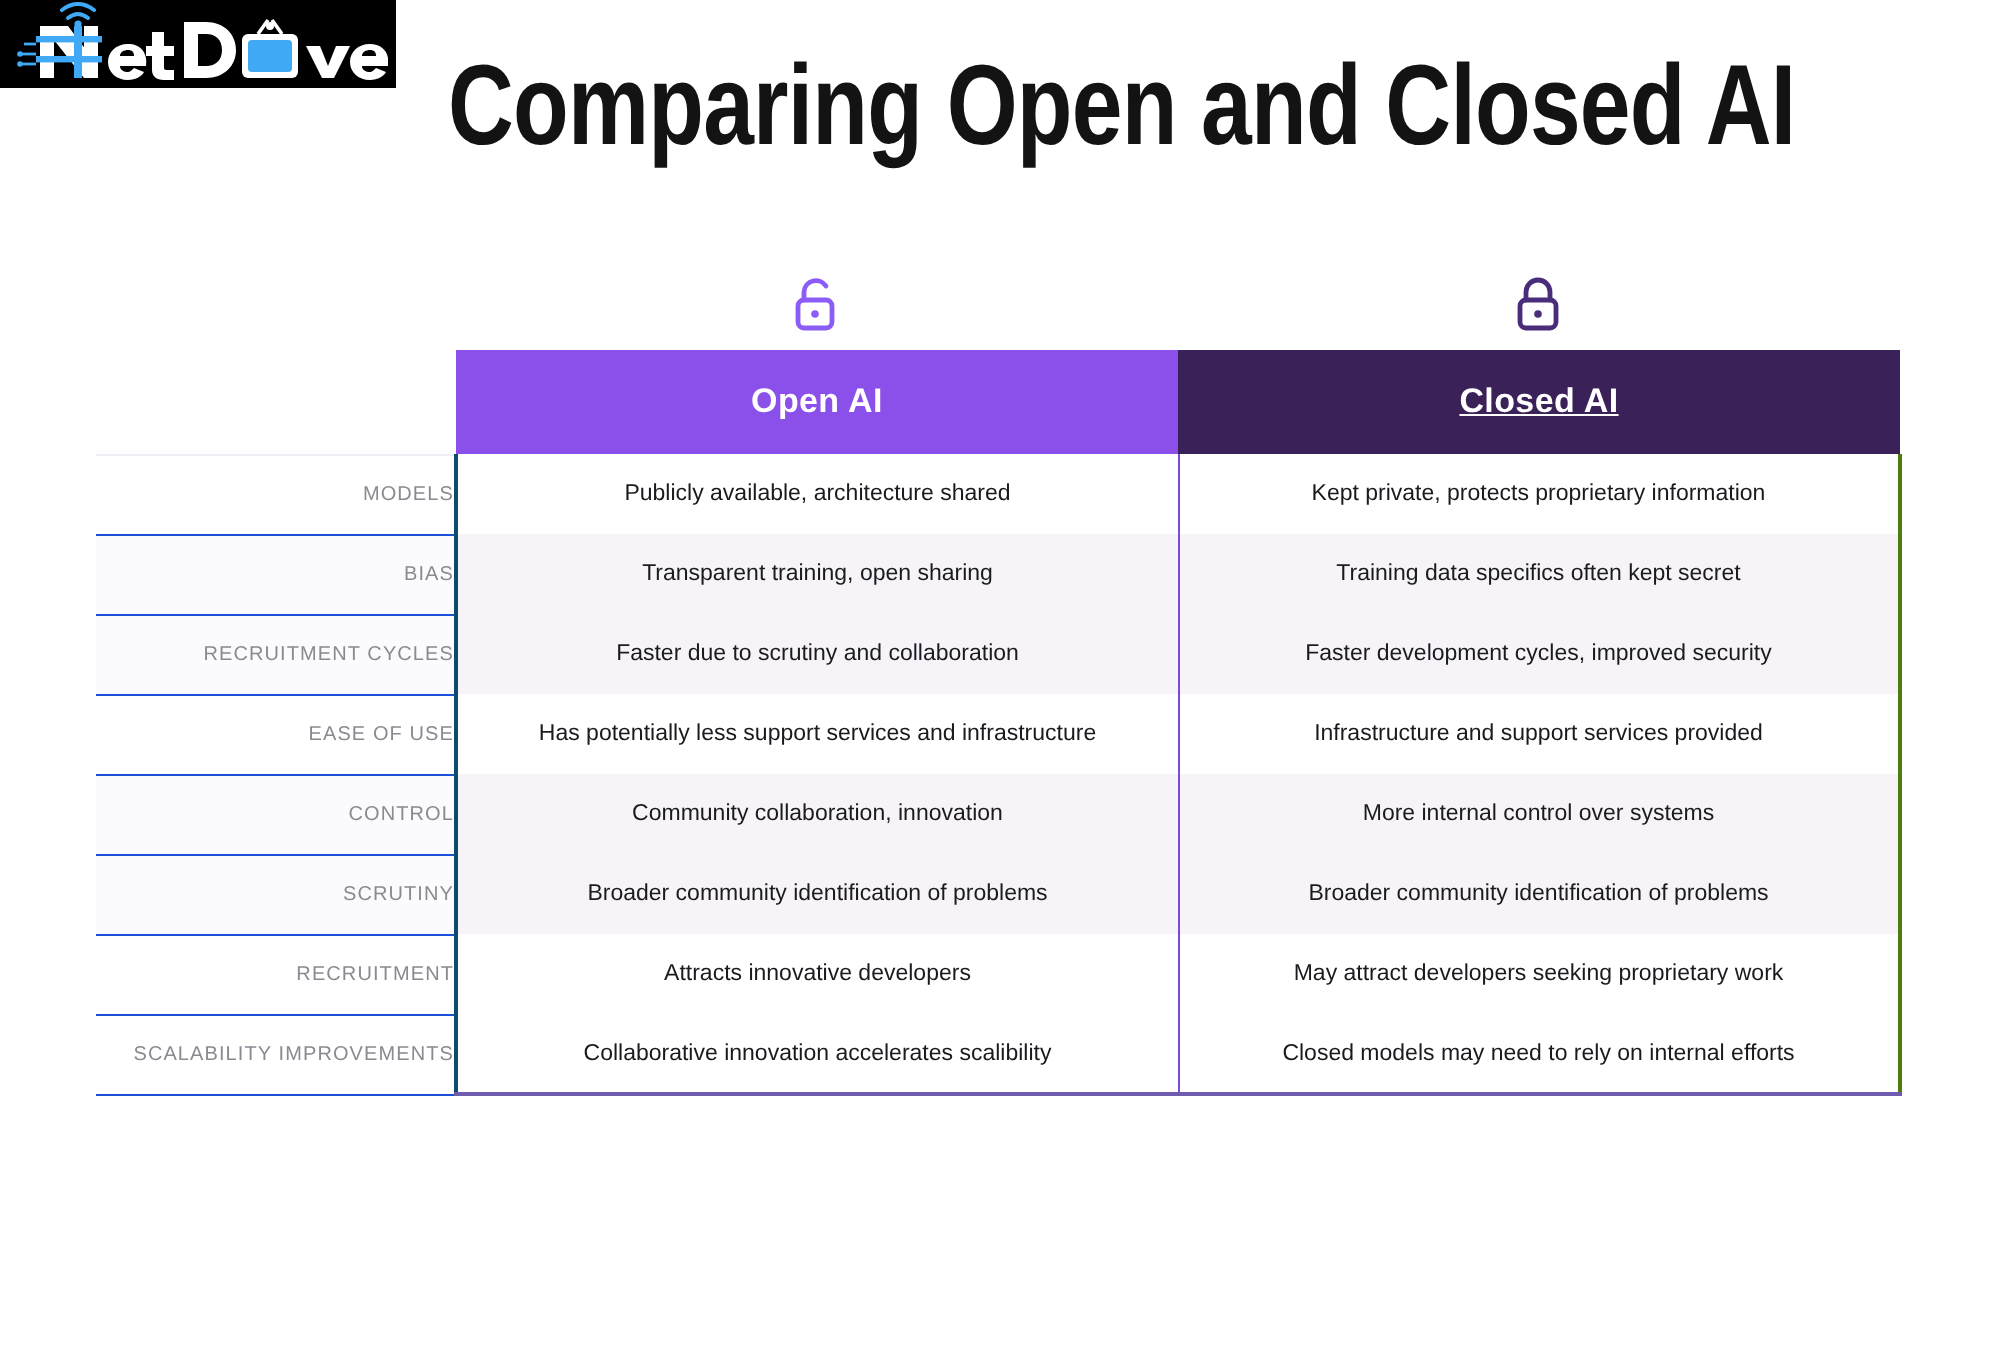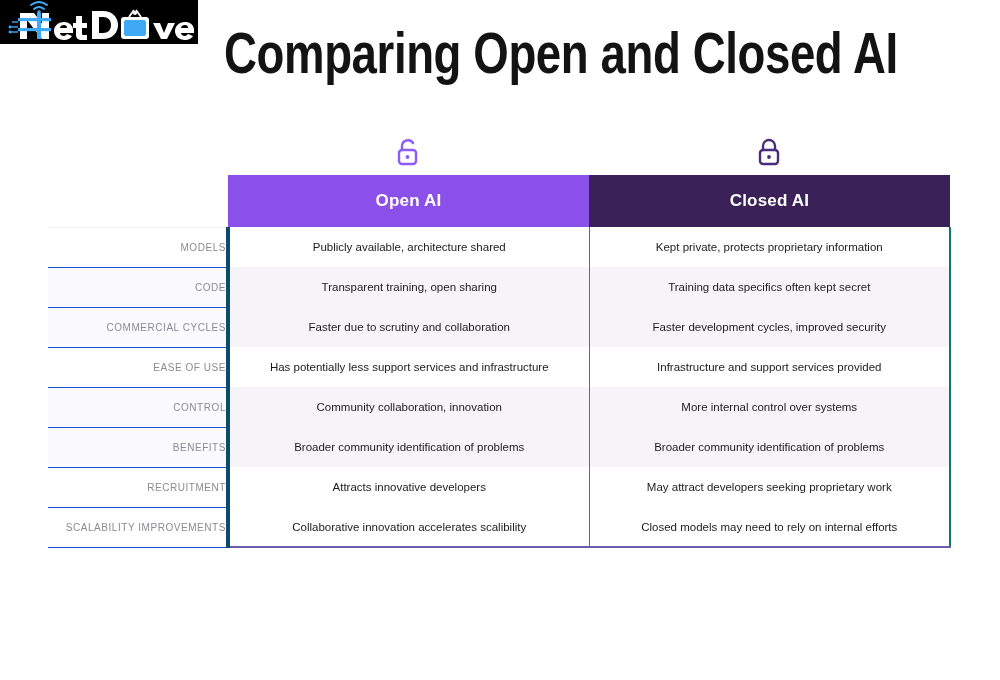--- a/index.html
+++ b/index.html
@@ -95,21 +95,21 @@
   .hdr-open, .hdr-closed {
     height: 52px;
     color: #ffffff;
     font-size: 17px;
     font-weight: bold;
     text-align: center;
     vertical-align: middle;
     letter-spacing: 0.2px;
   }
   .hdr-open   { background: #8B4FEA; }
-  .hdr-closed { background: #3A2259; }
+  .hdr-closed { background: #3A2259; text-decoration: underline; }
 
   
   .lbl-cell {
     height: 39px;
     text-align: right;
     vertical-align: middle;
     padding-right: 12px;
     font-size: 10px;
     letter-spacing: 0.55px;
     color: #8a8a92;
@@ -118,22 +118,22 @@
     white-space: nowrap;
   }
   .data-cell {
     height: 39px;
     text-align: center;
     vertical-align: middle;
     font-size: 11.5px;
     color: #1b1b1f;
     padding: 0 8px;
   }
-  .col-open   { border-left: 4px solid #0c4a6e; border-right: 1px solid #7B4BD6; }
-  .col-closed { border-right: 2px solid #0f766e; }
+  .col-open   { border-left: 2px solid #0c4a6e; border-right: 1px solid #7B4BD6; }
+  .col-closed { border-right: 2px solid #4d7c0f; }
 
   tr.alt .data-cell { background: #F7F4F9; }
   tr.alt .lbl-cell  { background: #FBFAFC; }
   tr.odd  .data-cell { background: #ffffff; }
   tr.odd  .lbl-cell  { background: #ffffff; }
 
   tr.last-row .data-cell { border-bottom: 2px solid #6F5CAE; }
 </style>
 </head>
 <body>
@@ -225,41 +225,41 @@
       <th class="hdr-closed">Closed AI</th>
     </tr>
   </thead>
   <tbody id="table-body">
       <tr class="odd">
         <td class="lbl-cell">MODELS</td>
         <td class="data-cell col-open">Publicly available, architecture shared</td>
         <td class="data-cell col-closed">Kept private, protects proprietary information</td>
       </tr>
       <tr class="alt">
-        <td class="lbl-cell">CODE</td>
+        <td class="lbl-cell">BIAS</td>
         <td class="data-cell col-open">Transparent training, open sharing</td>
         <td class="data-cell col-closed">Training data specifics often kept secret</td>
       </tr>
       <tr class="alt">
-        <td class="lbl-cell">COMMERCIAL CYCLES</td>
+        <td class="lbl-cell">RECRUITMENT CYCLES</td>
         <td class="data-cell col-open">Faster due to scrutiny and collaboration</td>
         <td class="data-cell col-closed">Faster development cycles, improved security</td>
       </tr>
       <tr class="odd">
         <td class="lbl-cell">EASE OF USE</td>
         <td class="data-cell col-open">Has potentially less support services and infrastructure</td>
         <td class="data-cell col-closed">Infrastructure and support services provided</td>
       </tr>
       <tr class="alt">
         <td class="lbl-cell">CONTROL</td>
         <td class="data-cell col-open">Community collaboration, innovation</td>
         <td class="data-cell col-closed">More internal control over systems</td>
       </tr>
       <tr class="alt">
-        <td class="lbl-cell">BENEFITS</td>
+        <td class="lbl-cell">SCRUTINY</td>
         <td class="data-cell col-open">Broader community identification of problems</td>
         <td class="data-cell col-closed">Broader community identification of problems</td>
       </tr>
       <tr class="odd">
         <td class="lbl-cell">RECRUITMENT</td>
         <td class="data-cell col-open">Attracts innovative developers</td>
         <td class="data-cell col-closed">May attract developers seeking proprietary work</td>
       </tr>
       <tr class="odd last-row">
         <td class="lbl-cell">SCALABILITY IMPROVEMENTS</td>

